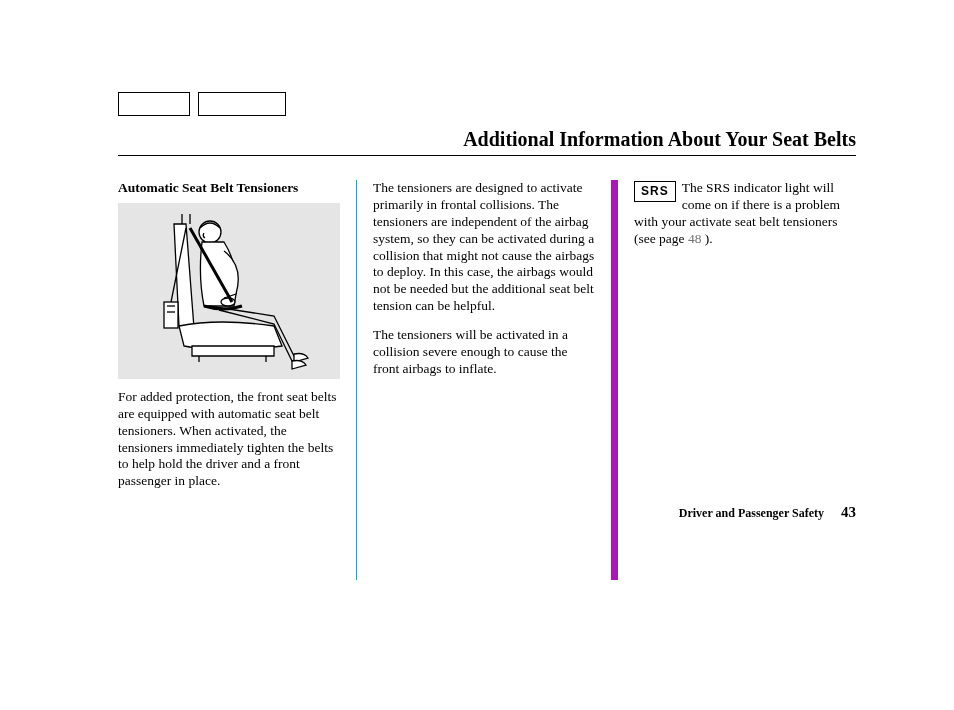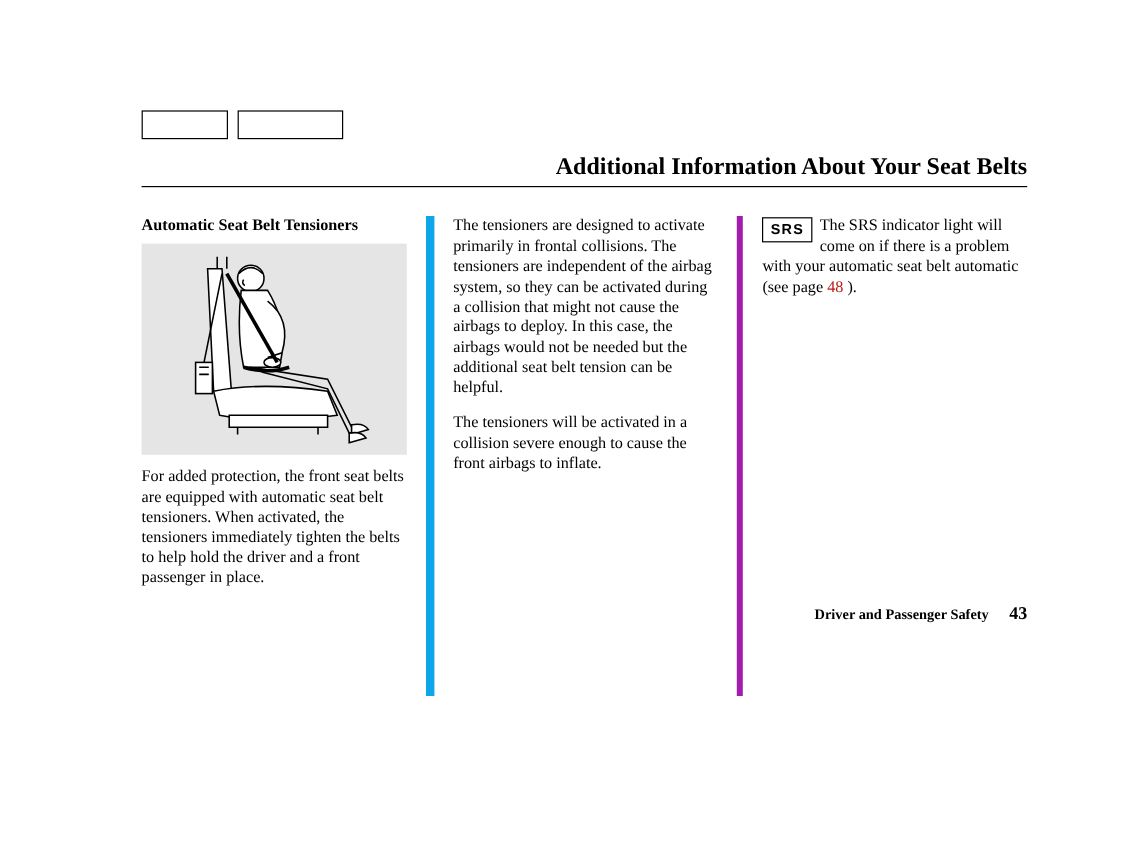--- a/index.html
+++ b/index.html
@@ -55,22 +55,22 @@
     display: flex;
     gap: 0;
     height: 400px;
   }
   .col {
     flex: 1;
     padding: 0 12px;
     font-size: 13.5px;
     line-height: 1.25;
   }
-  .col1 { border-right: 7px solid #0ea5e9; padding-left: 0; padding-right: 16px; }
-  .col2 { border-right: 5px solid #a21caf; padding-left: 16px; padding-right: 16px; }
+  .col1 { border-right: 1px solid #0ea5e9; padding-left: 0; padding-right: 16px; }
+  .col2 { border-right: 7px solid #a21caf; padding-left: 16px; padding-right: 16px; }
   .col3 { padding-left: 16px; padding-right: 0; }
   .section-head {
     font-weight: bold;
     font-size: 13.5px;
     margin-bottom: 6px;
   }
   .figure {
     background: #e5e5e5;
     width: 100%;
     height: 176px;
@@ -88,21 +88,21 @@
     font-family: Arial, sans-serif;
     font-weight: bold;
     font-size: 12px;
     letter-spacing: 1px;
     margin-right: 6px;
     float: left;
     margin-top: 1px;
     margin-bottom: 0;
     text-align: right;
   }
-  .link { color: #b91c1c; }
+  .link { color: #737373; }
   .footer {
     position: absolute;
     bottom: 94px;
     right: 98px;
     font-size: 12px;
     font-weight: bold;
     margin-left: 32px;
   }
   .page-num {
     font-size: 15px;
@@ -174,21 +174,21 @@
     </div>
 
     <div class="col col2">
       <p>The tensioners are designed to activate primarily in frontal collisions. The tensioners are independent of the airbag system, so they can be activated during a collision that might not cause the airbags to deploy. In this case, the airbags would not be needed but the additional seat belt tension can be helpful.</p>
       <p>The tensioners will be activated in a collision severe enough to cause the front airbags to inflate.</p>
     </div>
 
     <div class="col col3">
       <p>
         <span class="srs-badge">SRS</span>
-        <span>The SRS indicator light will come on if there is a problem with your automatic seat belt automatic (see page </span><span class="link">48</span><span> ).</span>
+        <span>The SRS indicator light will come on if there is a problem with your activate seat belt tensioners (see page </span><span class="link">48</span><span> ).</span>
       </p>
     </div>
 
   </div>
 
   <div class="footer">
     <span>Driver and Passenger Safety</span>
     <span class="page-num">43</span>
   </div>
 

